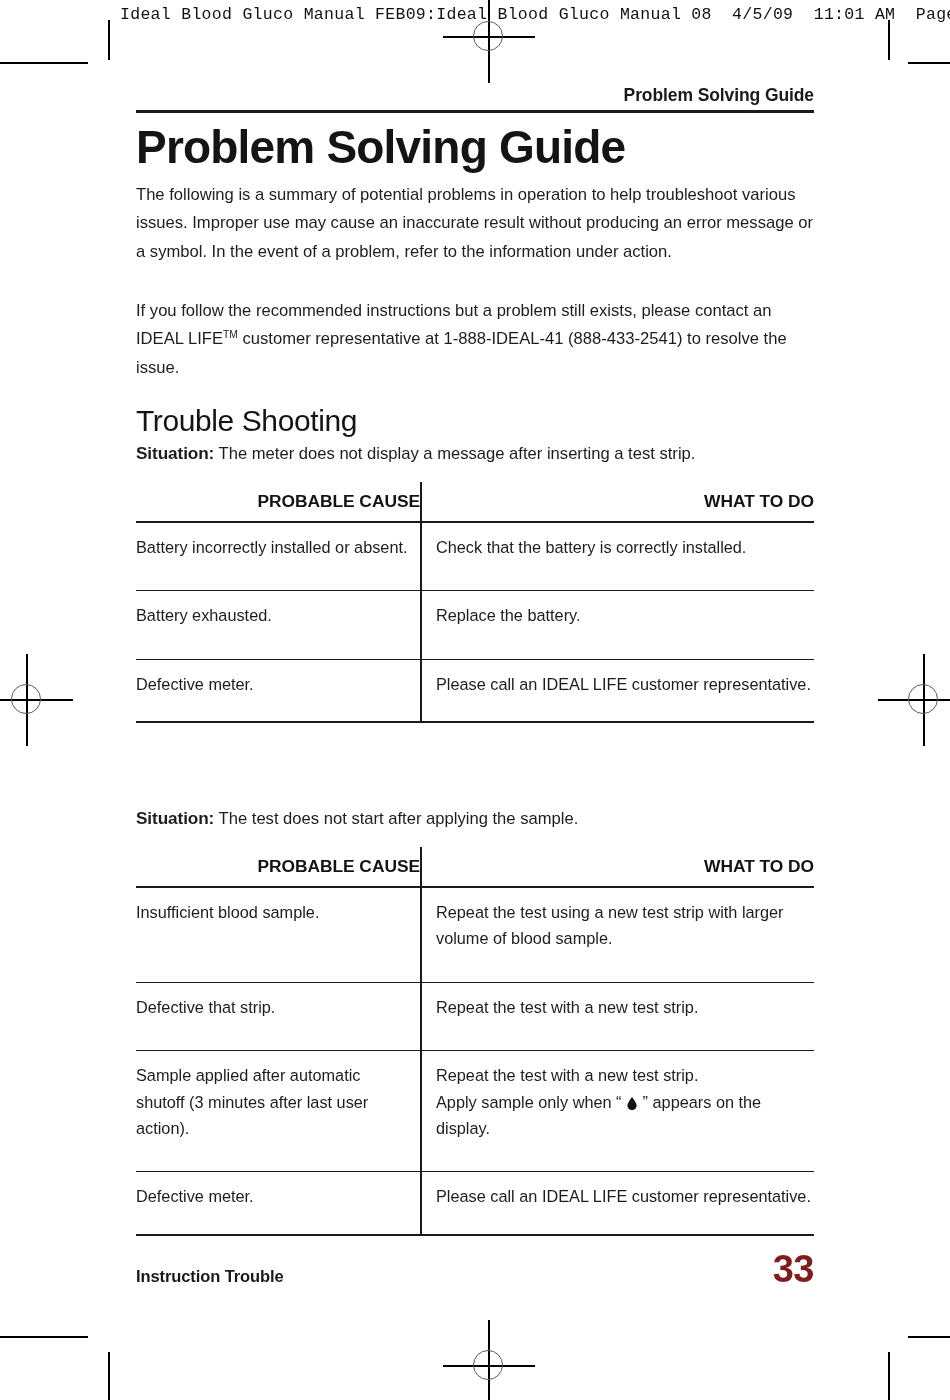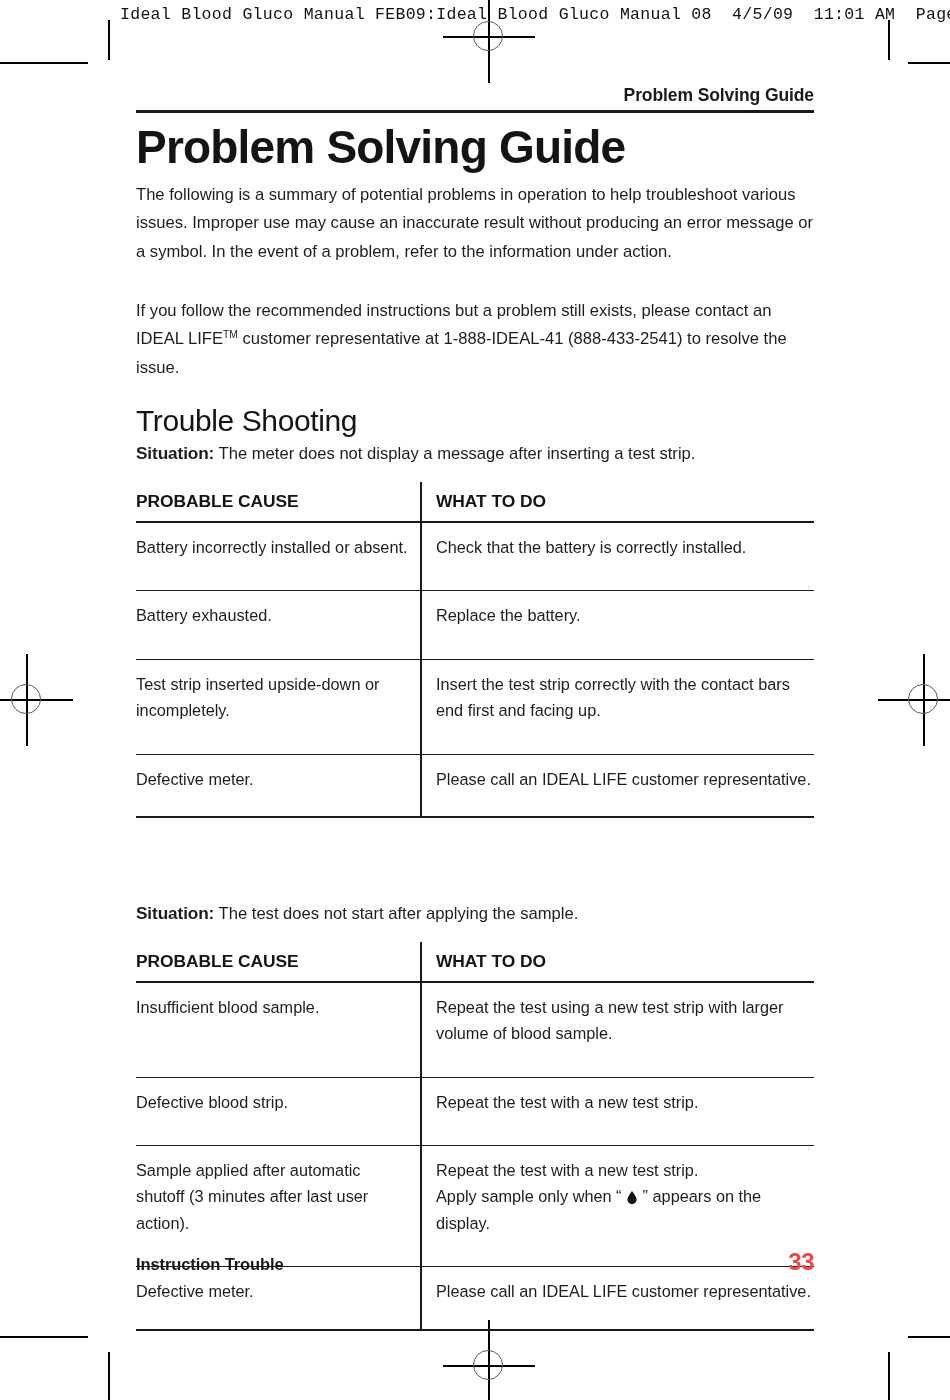--- a/index.html
+++ b/index.html
@@ -161,21 +161,21 @@
   }
   .ps-table table {
     width: 100%;
     border-collapse: collapse;
     table-layout: fixed;
   }
   .ps-table col.c1 { width: 284px; }
   .ps-table col.c2 { width: 394px; }
 
   .ps-table th {
-    text-align: left;
+    text-align: right;
     font-size: 17.4px;
     font-weight: bold;
     letter-spacing: -0.05px;
     padding: 0 0 9px 0;
     border-bottom: 2.4px solid #1a1a1a;
     vertical-align: bottom;
     color: #141414;
   }
   .ps-table th.c2cell { padding-left: 16px; }
 
@@ -213,24 +213,24 @@
     align-items: baseline;
     justify-content: space-between;
   }
   .footer .fl {
     font-size: 16.5px;
     font-weight: bold;
     letter-spacing: -0.1px;
     color: #1a1a1a;
   }
   .footer .fr {
-    font-size: 24px;
+    font-size: 38px;
     font-weight: bold;
     letter-spacing: -0.5px;
-    color: #ef4444;
+    color: #7f1d1d;
   }
 </style>
 </head>
 <body>
 
 <div id="page">
 
   <div class="crop-mark crop-v" style="left:108px; top:20px; height:40px;"></div>
   <div class="crop-mark crop-h" style="left:0px; top:62px; width:88px;"></div>
 
@@ -297,24 +297,20 @@
         <tbody>
           <tr>
             <td>Battery incorrectly installed or absent.</td>
             <td class="c2cell">Check that the battery is correctly installed.</td>
           </tr>
           <tr>
             <td>Battery exhausted.</td>
             <td class="c2cell">Replace the battery.</td>
           </tr>
           <tr>
-            <td>Test strip inserted upside-down or incompletely.</td>
-            <td class="c2cell">Insert the test strip correctly with the contact bars end first and facing up.</td>
-          </tr>
-          <tr>
             <td>Defective meter.</td>
             <td class="c2cell">Please call an IDEAL LIFE customer representative.</td>
           </tr>
         </tbody>
       </table>
     </div>
 
     <p class="situation" style="margin-top:83px;"><span class="label">Situation:</span> <span>The test does not start after applying the sample.</span></p>
 
     <div class="ps-table">
@@ -329,21 +325,21 @@
             <th>PROBABLE CAUSE</th>
             <th class="c2cell">WHAT TO DO</th>
           </tr>
         </thead>
         <tbody>
           <tr>
             <td>Insufficient blood sample.</td>
             <td class="c2cell">Repeat the test using a new test strip with larger volume of blood sample.</td>
           </tr>
           <tr>
-            <td>Defective blood strip.</td>
+            <td>Defective that strip.</td>
             <td class="c2cell">Repeat the test with a new test strip.</td>
           </tr>
           <tr>
             <td>Sample applied after automatic shutoff (3 minutes after last user action).</td>
             <td class="c2cell">
               <span>Repeat the test with a new test strip.</span><br>
               <span>Apply sample only when “ </span><span class="drop"><svg width="10" height="13" viewBox="0 0 10 13">
                     <path d="M5 0 C5 0 9.6 6.0 9.6 8.5 C9.6 11.0 7.5 13 5 13 C2.5 13 0.4 11.0 0.4 8.5 C0.4 6.0 5 0 5 0 Z" fill="#141414"></path>
                   </svg></span><span> ” appears on the display.</span>
             </td>

